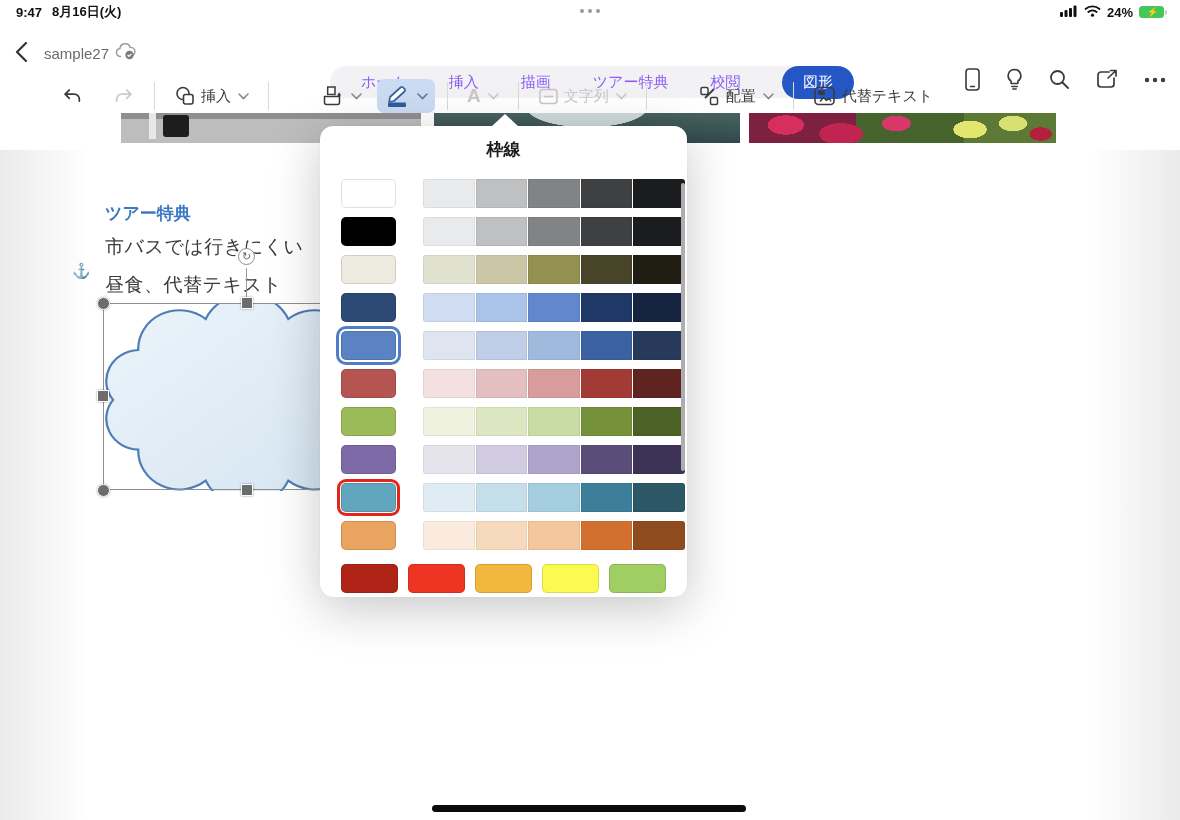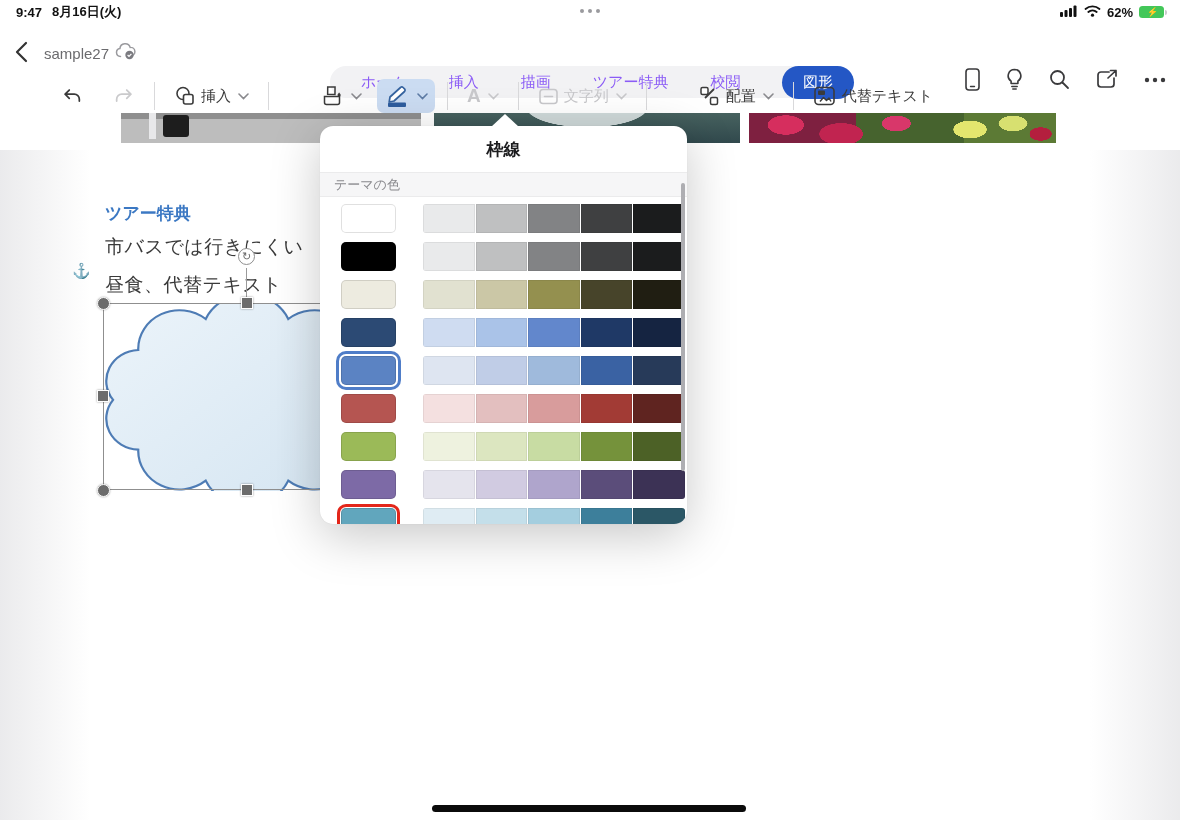--- a/index.html
+++ b/index.html
@@ -68,21 +68,21 @@
   
   .cloud-svg { position:absolute; left:101px; top:303px; }
   .sel-box { position:absolute; left:103px; top:303px; width:288px; height:187px; border:1px solid #8f8f8f; }
   .handle { position:absolute; background:#6c6c6c; }
   .h-circle { width:13px; height:13px; border-radius:50%; border:1.5px solid #fdfdfd; box-shadow:0 0 2px rgba(0,0,0,.4); }
   .h-square { width:12px; height:12px; border:1.5px solid #fdfdfd; box-shadow:0 0 2px rgba(0,0,0,.4); }
   .rot-line { position:absolute; left:246px; top:268px; width:1px; height:36px; background:#9a9a9a; }
   .rot-handle { position:absolute; left:238px; top:248px; width:17px; height:17px; background:#fff; border:1px solid #8f8f8f; border-radius:50%; color:#666; font-size:11px; line-height:15px; text-align:center; }
 
   
-  .popup { position:absolute; left:320px; top:126px; width:367px; height:398px; background:#fff; border-radius:13px;
+  .popup { position:absolute; left:320px; top:126px; width:367px; height:471px; background:#fff; border-radius:13px;
     box-shadow:0 12px 50px rgba(0,0,0,.22), 0 0 1px rgba(0,0,0,.15); z-index:10; overflow:hidden; }
   .popup-caret { position:absolute; left:491px; top:114px; z-index:11; width:0; height:0;
     border-left:14px solid transparent; border-right:14px solid transparent; border-bottom:13px solid #fff; }
   .popup-title { height:46px; display:flex; align-items:center; justify-content:center; font-size:17px; font-weight:600; color:#1c1c1e; }
   .section-band { height:25px; background:#f6f6f7; border-top:1px solid #ebebec; border-bottom:1px solid #ebebec; display:flex; align-items:center; padding-left:14px; font-size:13px; color:#8a8a8e; }
   .rows-wrap { padding:7px 0 0 21px; }
   .color-row { display:flex; align-items:center; height:29px; margin-bottom:9px; }
   .swatch-main { width:55px; height:29px; border-radius:5px; box-shadow:inset 0 0 0 1px rgba(0,0,0,.12); margin-right:27px; }
   .ring-blue { box-shadow:inset 0 0 0 1px rgba(0,0,0,.12), 0 0 0 2px #fff, 0 0 0 5px #4f7dc8; }
   .ring-red  { box-shadow:inset 0 0 0 1px rgba(0,0,0,.12), 0 0 0 1px #fff, 0 0 0 4px #e3261a; }
@@ -124,21 +124,21 @@
       </span>
       <span>
         <svg width="17" height="12" viewBox="0 0 17 12">
             <g fill="none" stroke="#111" stroke-width="1.8" stroke-linecap="round">
               <path d="M1.5 4 a10.5 10.5 0 0 1 14 0"></path>
               <path d="M4.3 7 a6.5 6.5 0 0 1 8.4 0"></path>
             </g>
             <circle cx="8.5" cy="10.2" r="1.6" fill="#111"></circle>
           </svg>
       </span>
-      <span>62%</span>
+      <span>24%</span>
       <span class="batt">
           <span class="bolt">⚡</span>
         </span>
     </div>
   </div>
 
   <div class="titlebar">
     <span class="back-btn">
       <svg width="22" height="24" viewBox="0 0 22 24">
           <path d="M14 3 L5 12 L14 21" fill="none" stroke="#333" stroke-width="2.2" stroke-linecap="round" stroke-linejoin="round"></path>
@@ -340,21 +340,20 @@
   <div class="rot-handle">↻</div>
   <span class="handle h-circle" style="left:97px; top:297px;"></span>
   <span class="handle h-circle" style="left:97px; top:484px;"></span>
   <span class="handle h-square" style="left:241px; top:297px;"></span>
   <span class="handle h-square" style="left:97px; top:390px;"></span>
   <span class="handle h-square" style="left:241px; top:484px;"></span>
 
   <div class="popup-caret"></div>
   <div class="popup">
     <div class="popup-title">枠線</div>
-    <div class="section-band">テーマの色</div>
     <div class="rows-wrap">
         <div class="color-row">
           <span class="swatch-main" style="background: rgb(255, 255, 255);"></span>
           <div class="strip">
             <span class="cell" style="background: rgb(233, 234, 235);"></span>
             <span class="cell" style="background: rgb(191, 192, 193);"></span>
             <span class="cell" style="background: rgb(130, 131, 133);"></span>
             <span class="cell" style="background: rgb(63, 64, 65);"></span>
             <span class="cell" style="background: rgb(27, 28, 29);"></span>
           </div>

